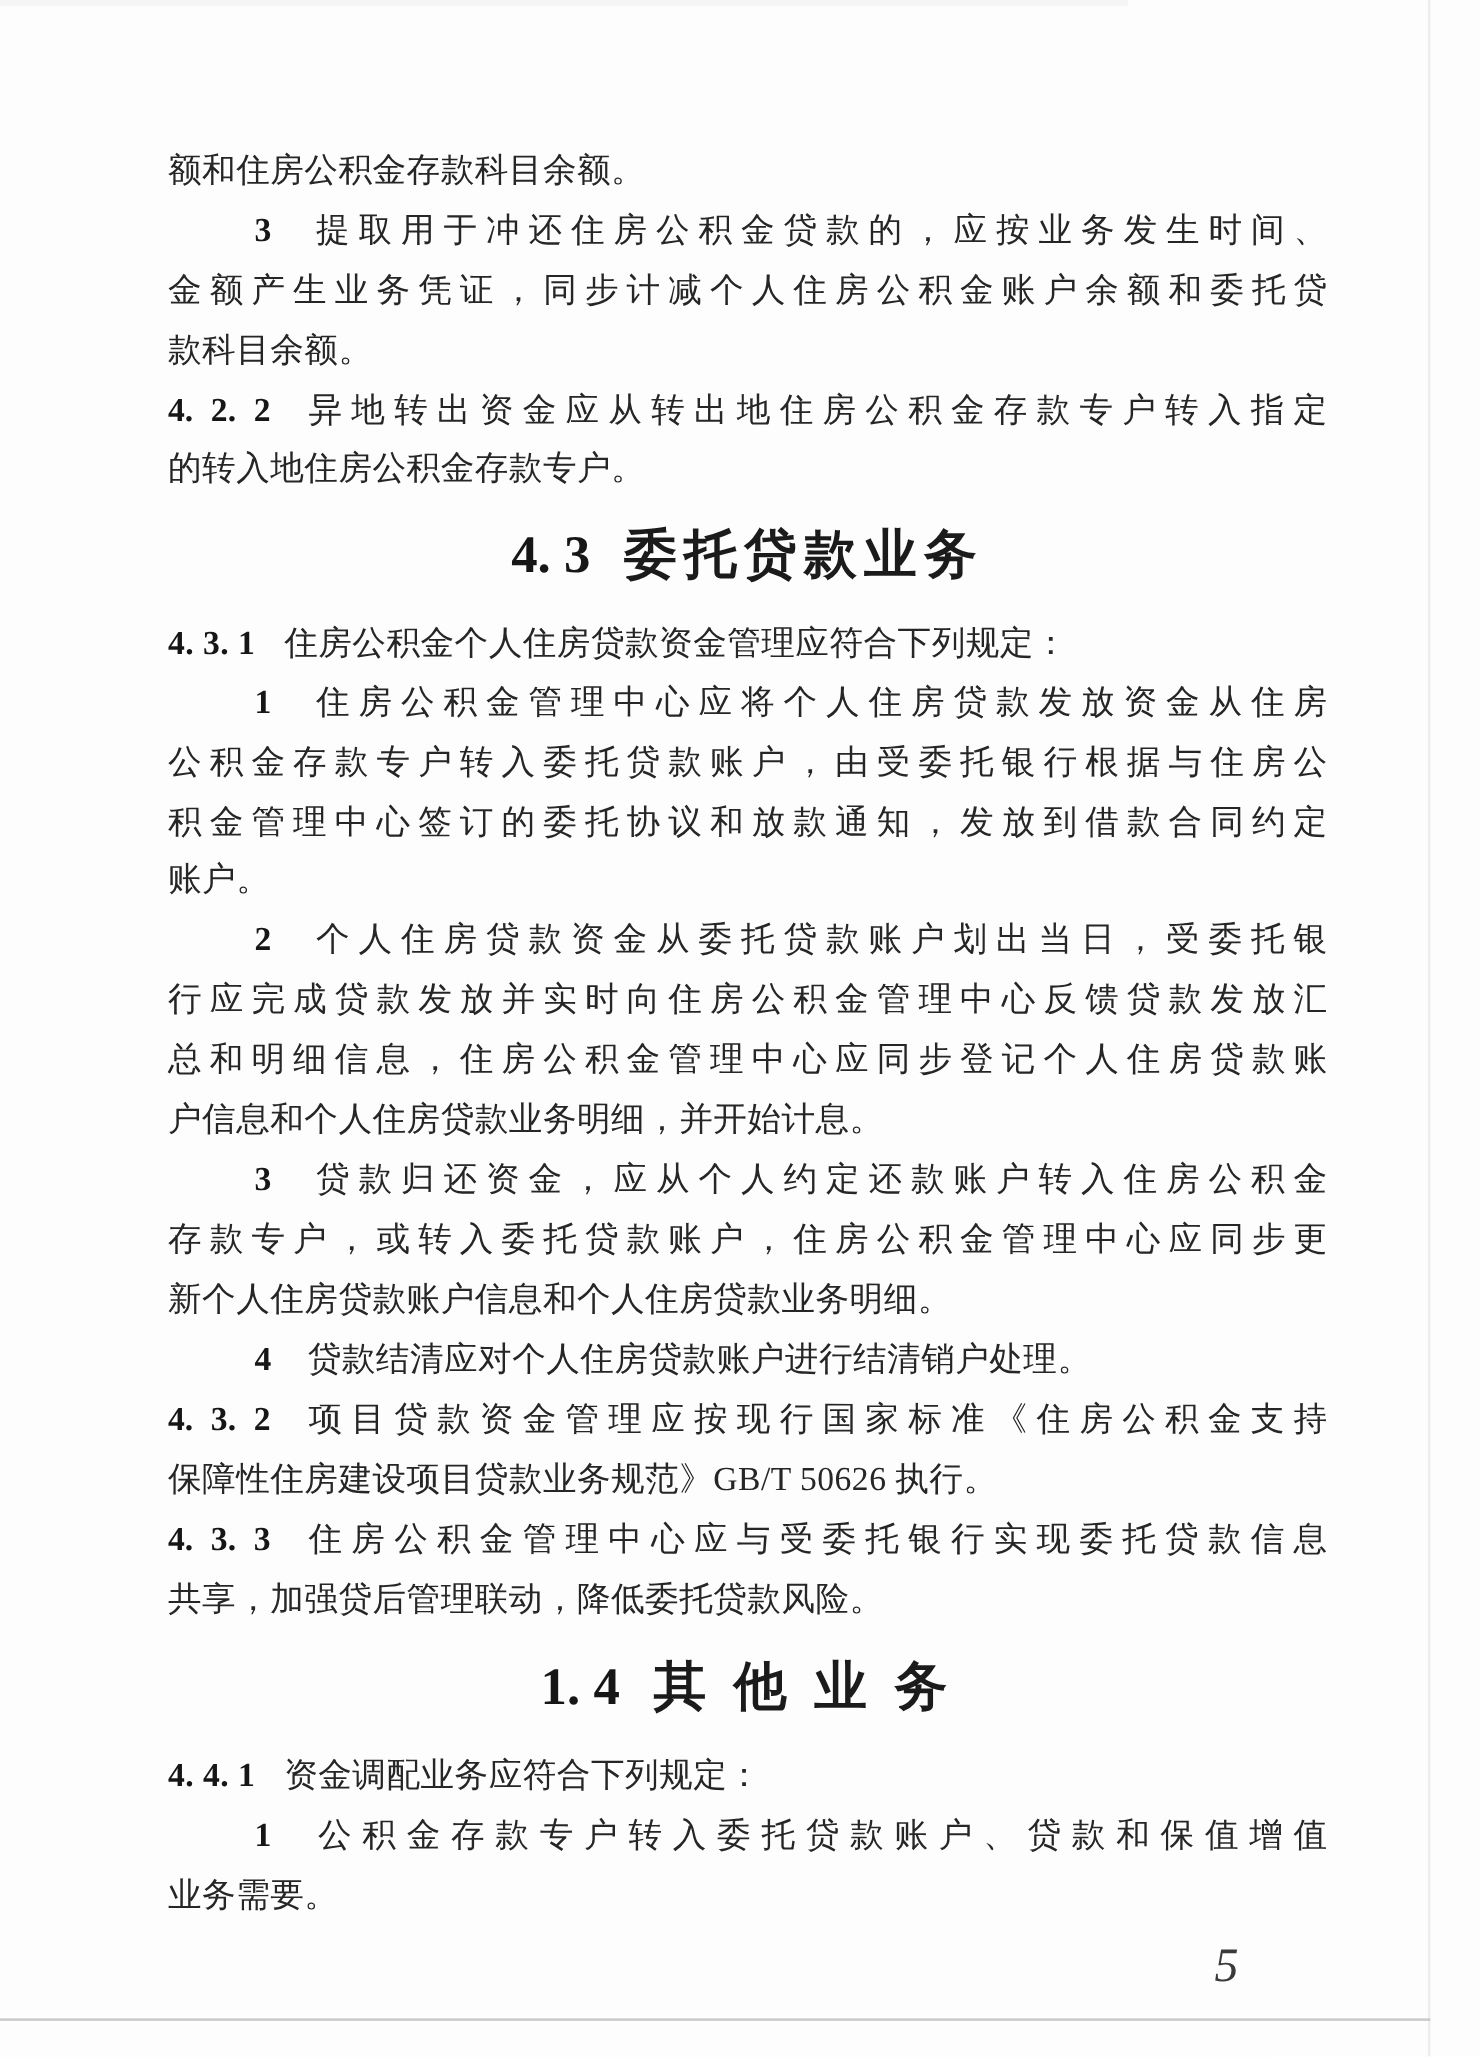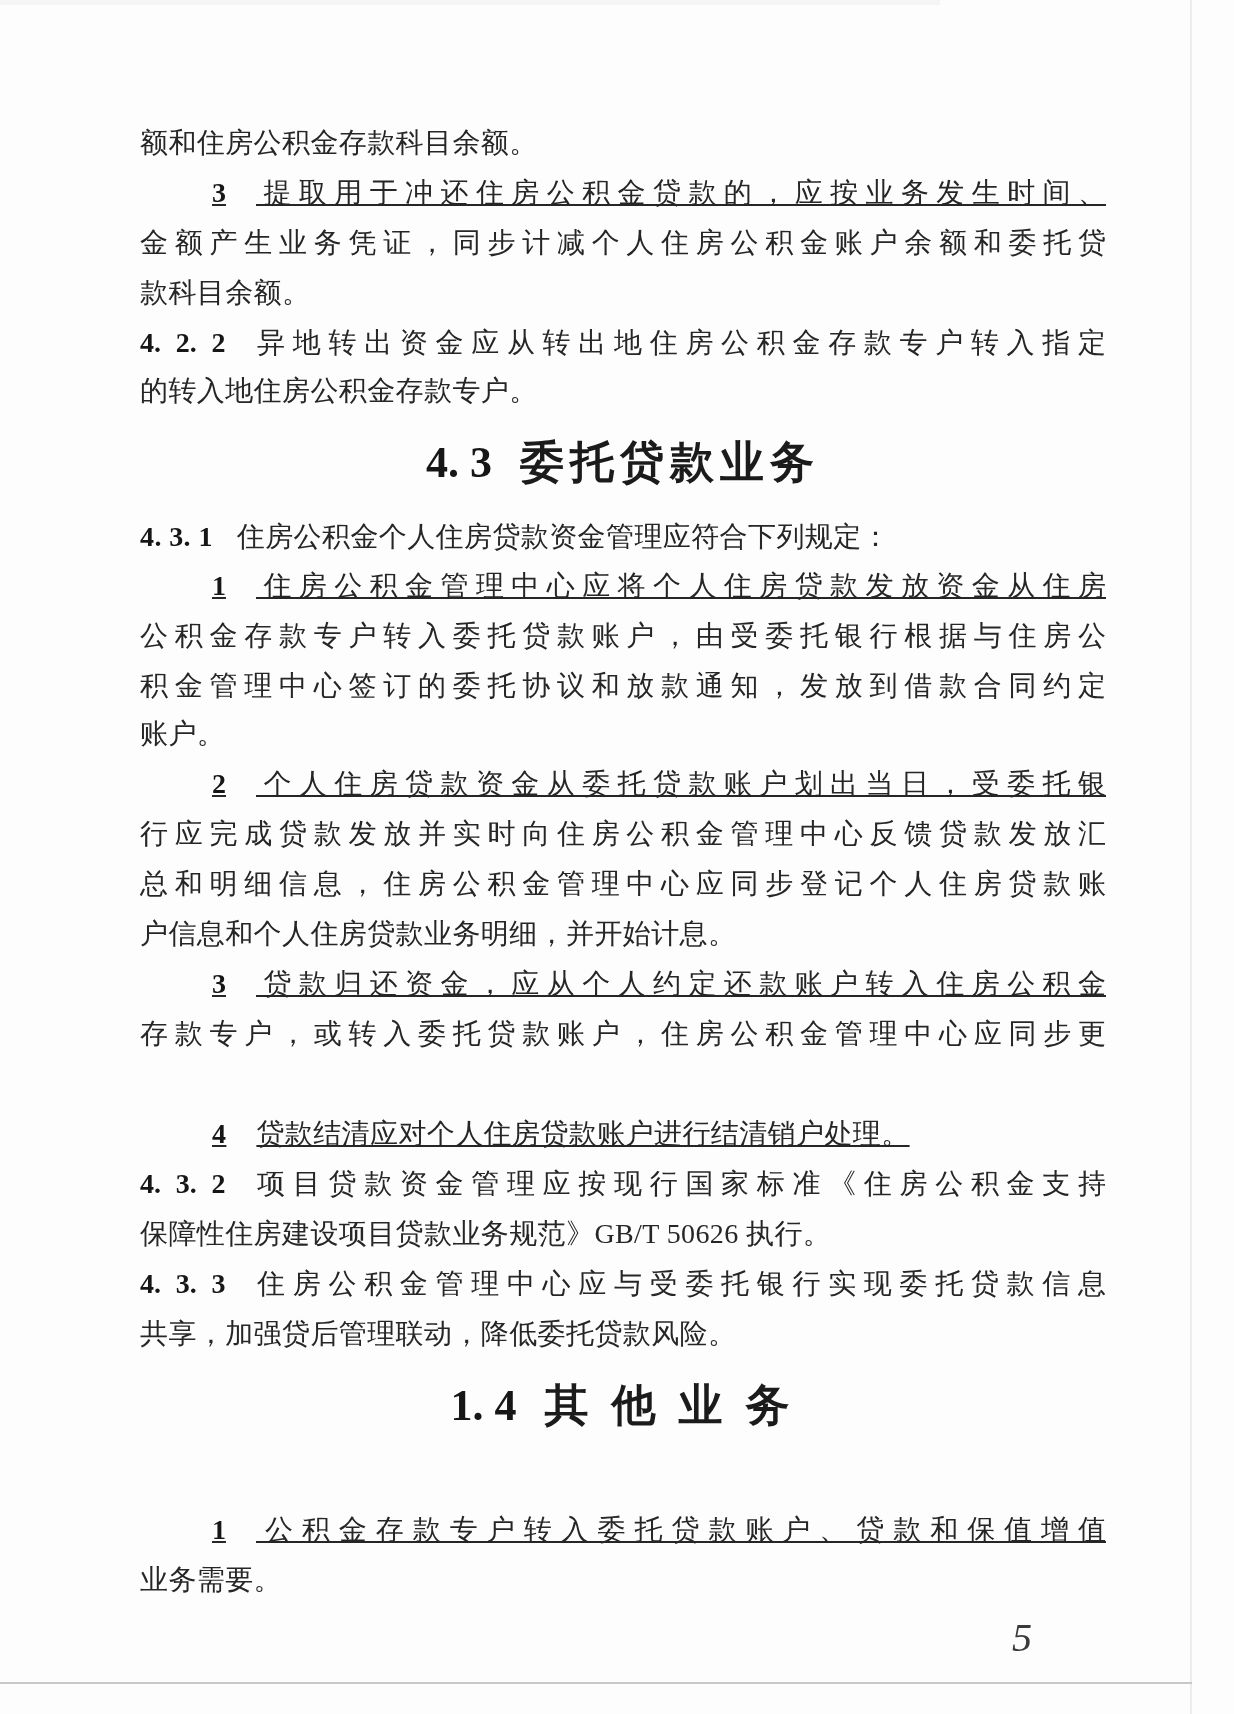--- a/index.html
+++ b/index.html
@@ -17,21 +17,21 @@
 
   .ln{
     position:absolute;
     left:140px;width:966px;
     height:50px;line-height:50px;
     font-size:28px;
     white-space:nowrap;
     letter-spacing:0.4px;
   }
   .just{text-align:justify;text-align-last:justify;text-justify:inter-character;letter-spacing:0;}
-  .item{padding-left:72px;width:894px;text-decoration:underline;}
+  .item{padding-left:72px;width:894px;}
   .num{font-weight:700;color:#161616;}
   .gap{display:inline-block;width:30px;}
   .clause .gap{width:24px;}
   .heading{
     position:absolute;left:140px;width:966px;
     height:58px;line-height:58px;
     text-align:center;font-weight:700;font-size:44px;color:#1b1b1b;
     white-space:nowrap;
   }
   .heading .gap{display:inline-block;width:28px;}
@@ -79,33 +79,35 @@
   <div class="ln just" style="top:809px"><span class="txt">行应完成贷款发放并实时向住房公积金管理中心反馈贷款发放汇</span></div>
 
   <div class="ln just" style="top:859px"><span class="txt">总和明细信息，住房公积金管理中心应同步登记个人住房贷款账</span></div>
 
   <div class="ln" style="top:909px"><span class="txt">户信息和个人住房贷款业务明细，并开始计息。</span></div>
 
   <div class="ln item just" style="top:959px"><span class="num">3</span><span class="gap"></span><span class="txt">贷款归还资金，应从个人约定还款账户转入住房公积金</span></div>
 
   <div class="ln just" style="top:1009px"><span class="txt">存款专户，或转入委托贷款账户，住房公积金管理中心应同步更</span></div>
 
+  <div class="ln" style="top:1059px"><span class="txt">新个人住房贷款账户信息和个人住房贷款业务明细。</span></div>
 
   <div class="ln item" style="top:1109px"><span class="num">4</span><span class="gap"></span><span class="txt">贷款结清应对个人住房贷款账户进行结清销户处理。</span></div>
 
   <div class="ln clause just" style="top:1159px"><span class="num">4. 3. 2</span><span class="gap"></span><span class="txt">项目贷款资金管理应按现行国家标准《住房公积金支持</span></div>
 
   <div class="ln" style="top:1209px"><span class="txt">保障性住房建设项目贷款业务规范》GB/T 50626 执行。</span></div>
 
   <div class="ln clause just" style="top:1259px"><span class="num">4. 3. 3</span><span class="gap"></span><span class="txt">住房公积金管理中心应与受委托银行实现委托贷款信息</span></div>
 
   <div class="ln" style="top:1309px"><span class="txt">共享，加强贷后管理联动，降低委托贷款风险。</span></div>
 
   <div class="heading" style="top:1377px"><span class="num">1. 4</span><span class="gap"></span><span class="txt">其 他 业 务</span></div>
 
+  <div class="ln clause" style="top:1455px"><span class="num">4. 4. 1</span><span class="gap"></span><span class="txt">资金调配业务应符合下列规定：</span></div>
 
   <div class="ln item just" style="top:1505px"><span class="num">1</span><span class="gap"></span><span class="txt">公积金存款专户转入委托贷款账户、贷款和保值增值</span></div>
 
   <div class="ln" style="top:1555px"><span class="txt">业务需要。</span></div>
 
   <div class="page-number">5</div>
   <div class="footer-rule"></div>
 </div>
 
 </body></html>

